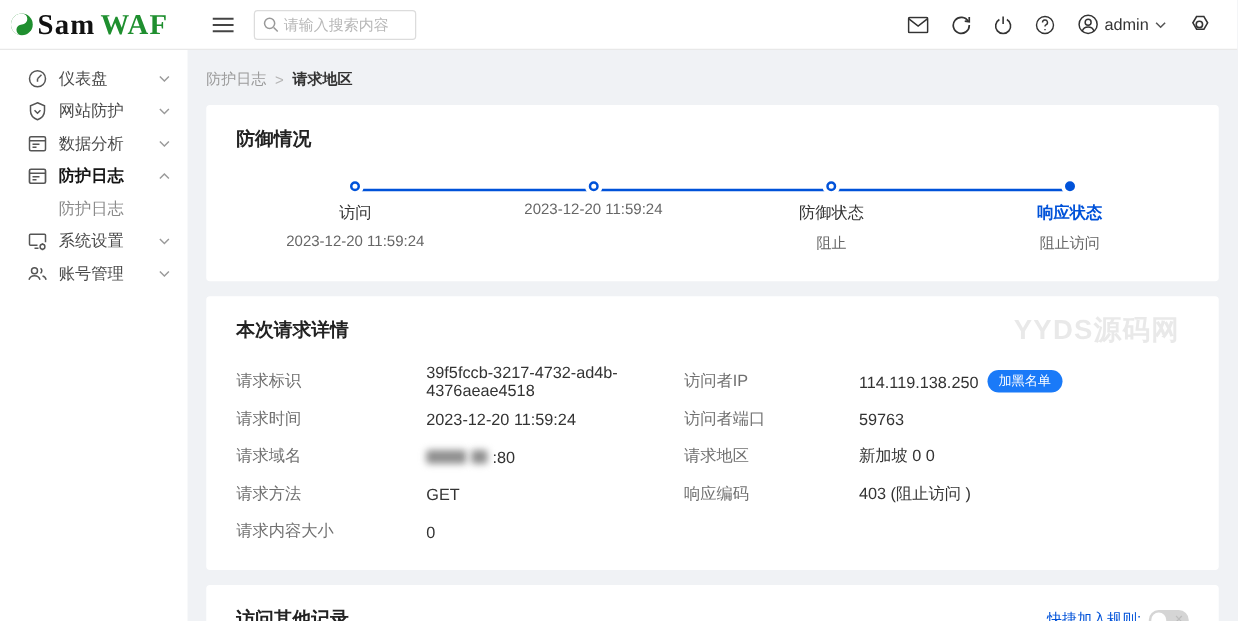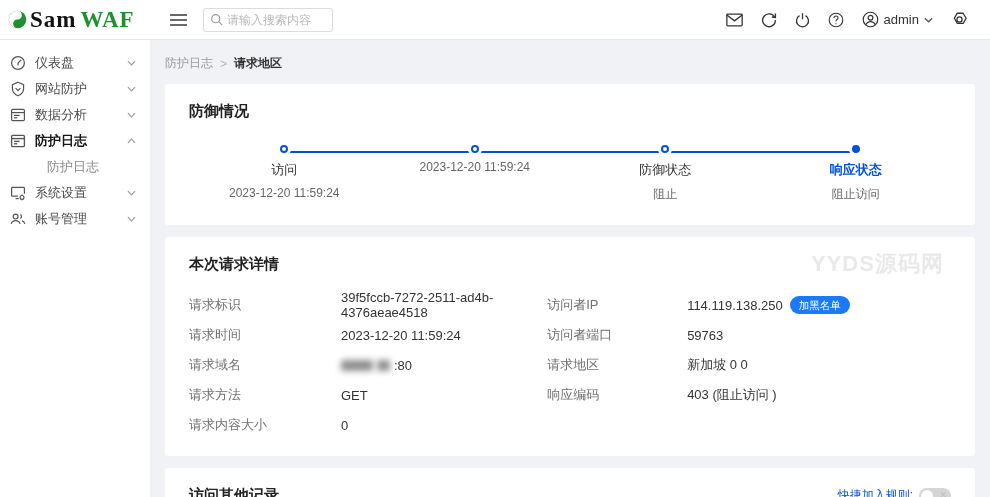--- a/index.html
+++ b/index.html
@@ -17,21 +17,21 @@
   .search-box input { border:none; outline:none; width:100%; font-size:12px; margin-left:4px; color:#0369a1; background:transparent; }
   .search-box input::placeholder { color:#b8b8b8; }
   .header-spacer { flex:1; }
   .header-right { display:flex; align-items:center; gap:18px; margin-right:22px; color:#333;padding-left:36px; }
   .hicon { display:flex; align-items:center; cursor:pointer; }
   .user-chip { display:flex; align-items:center; gap:5px; cursor:pointer; font-size:13px; color:#333; }
 
   
   .layout { display:flex; height:457px; }
   .sidebar { width:150px; background:#fff; flex-shrink:0; padding-top:10px; }
-  .nav-item { height:26px; display:flex; align-items:center; padding-left:10px; font-size:13px; color:#4a4a4a; cursor:pointer; }
+  .nav-item { height:26px; display:flex; align-items:center; padding-left:22px; font-size:13px; color:#4a4a4a; cursor:pointer; }
   .nav-item .nicon { display:flex; margin-right:9px; color:#555; }
   .nav-item .chev { margin-left:auto; margin-right:14px; color:#9a9a9a; display:flex; }
   .nav-item.active { color:#141414; font-weight:bold; }
   .nav-sub { height:26px; display:flex; align-items:center; padding-left:47px; font-size:13px; color:#8a8a8a; cursor:pointer; }
 
   .main { flex:1; padding:0 15px; overflow:hidden; }
   .breadcrumb { margin-top:15px; font-size:12px; display:flex; align-items:center; gap:7px; }
   .bc-parent { color:#9b9b9b; cursor:pointer; }
   .bc-sep { color:#b5b5b5; }
   .bc-current { color:#333; font-weight:bold; }
@@ -295,21 +295,21 @@
         </div>
       </div>
     </div>
 
     <div class="card card-request">
       <div class="card-title">本次请求详情</div>
       <div class="fields">
         <div class="fcol-left">
           <div class="field">
             <span class="lbl">请求标识</span>
-            <span class="val">39f5fccb-7272-2511-ad4b-4376aeae4518</span>
+            <span class="val">39f5fccb-3217-4732-ad4b-4376aeae4518</span>
           </div>
           <div class="field">
             <span class="lbl">请求时间</span>
             <span class="val">2023-12-20 11:59:24</span>
           </div>
           <div class="field">
             <span class="lbl">请求域名</span>
             <span class="val">
                 <span class="blur-block" style="width:32px"></span>
                 <span class="blur-block" style="width:13px"></span>

